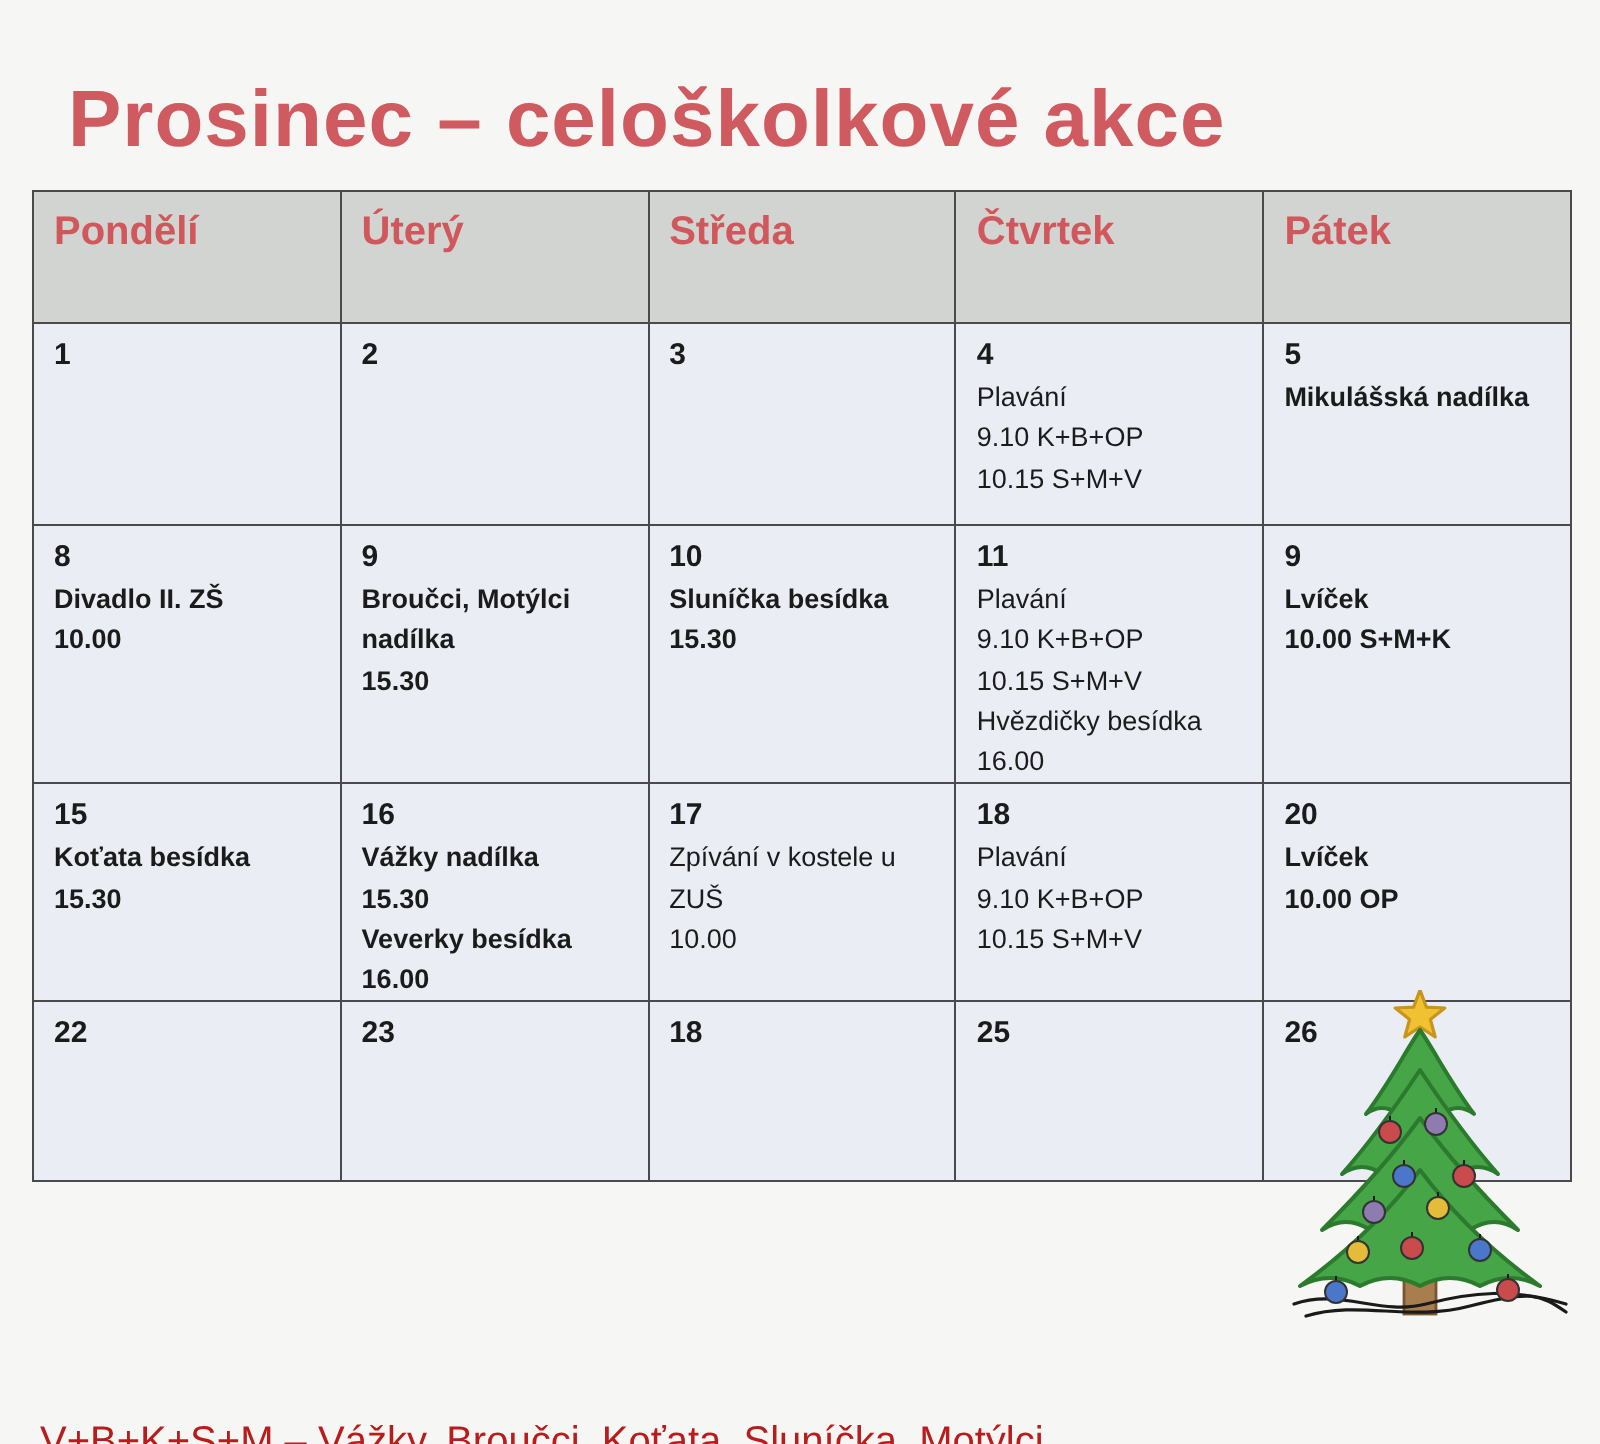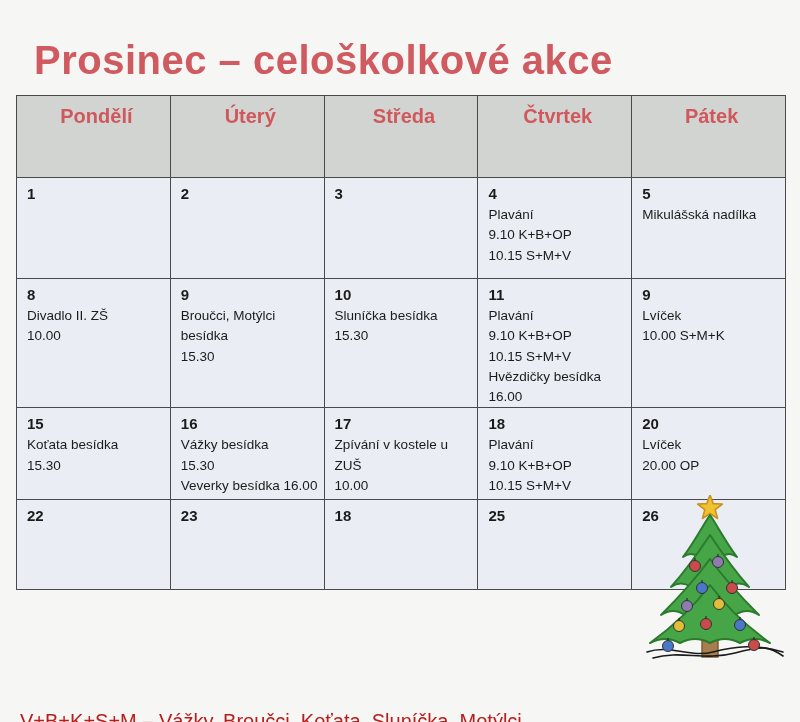--- a/index.html
+++ b/index.html
@@ -17,37 +17,37 @@
   .page{position:relative;width:800px;height:722px;background:var(--page-bg);overflow:hidden;}
   .title{
     position:absolute;left:22px;top:26px;margin:12px;
     font-size:40px;font-weight:bold;color:var(--title-color);letter-spacing:.5px;
   }
   table.calendar{
     position:absolute;left:16px;top:95px;width:770px;
     border-collapse:collapse;table-layout:fixed;
   }
   table.calendar th{
-    height:82px;background:var(--header-bg);color:var(--header-text);
-    font-size:20px;font-weight:bold;text-align:center;vertical-align:top;
+    height:66px;background:var(--header-bg);color:var(--header-text);
+    font-size:20px;font-weight:bold;text-align:left;vertical-align:top;
     padding:9px 4px 0 10px;border:1px solid var(--grid-line);
   }
   table.calendar td{
     background:var(--cell-bg);border:1px solid var(--grid-line);
     vertical-align:top;padding:5px 6px 0 10px;
     font-size:13.5px;color:var(--text-color);
   }
   tbody tr:nth-child(1) td{height:101px;}
   tbody tr:nth-child(2) td{height:110px;}
   tbody tr:nth-child(3) td{height:92px;}
   tbody tr:nth-child(4) td{height:90px;}
   tbody tr:nth-child(5) td{height:103px;}
   .date{font-size:15px;font-weight:bold;margin:2px 0 3px 0;}
   .event{line-height:1.5;}
-  td.bold .event{font-weight:normal;}
+  td.bold .event{font-weight:bold;}
   .legend{
     position:absolute;left:20px;top:661px;
     font-size:20px;color:#b91c1c;line-height:1.6;margin-top:44px;
   }
   .tree{position:absolute;left:644px;top:495px;width:142px;height:170px;z-index:5;}
 </style>
 </head>
 <body>
 
 <div class="page">
@@ -88,21 +88,21 @@
         </tr>
         <tr>
           <td class="bold">
             <div class="date">8</div>
             <div class="event">Divadlo II. ZŠ</div>
             <div class="event">10.00</div>
           </td>
           <td class="bold">
             <div class="date">9</div>
             <div class="event">Broučci, Motýlci</div>
-            <div class="event">besídka</div>
+            <div class="event">nadílka</div>
             <div class="event">15.30</div>
           </td>
           <td class="bold">
             <div class="date">10</div>
             <div class="event">Sluníčka besídka</div>
             <div class="event">15.30</div>
           </td>
           <td>
             <div class="date">11</div>
             <div class="event">Plavání</div>
@@ -118,40 +118,40 @@
           </td>
         </tr>
         <tr>
           <td class="bold">
             <div class="date">15</div>
             <div class="event">Koťata besídka</div>
             <div class="event">15.30</div>
           </td>
           <td class="bold">
             <div class="date">16</div>
-            <div class="event">Vážky besídka</div>
+            <div class="event">Vážky nadílka</div>
             <div class="event">15.30</div>
             <div class="event">Veverky besídka 16.00</div>
           </td>
           <td>
             <div class="date">17</div>
             <div class="event">Zpívání v kostele u</div>
             <div class="event">ZUŠ</div>
             <div class="event">10.00</div>
           </td>
           <td>
             <div class="date">18</div>
             <div class="event">Plavání</div>
             <div class="event">9.10 K+B+OP</div>
             <div class="event">10.15 S+M+V</div>
           </td>
           <td class="bold">
             <div class="date">20</div>
             <div class="event">Lvíček</div>
-            <div class="event">20.00 OP</div>
+            <div class="event">10.00 OP</div>
           </td>
         </tr>
         <tr>
           <td>
             <div class="date">22</div>
           </td>
           <td>
             <div class="date">23</div>
           </td>
           <td>

